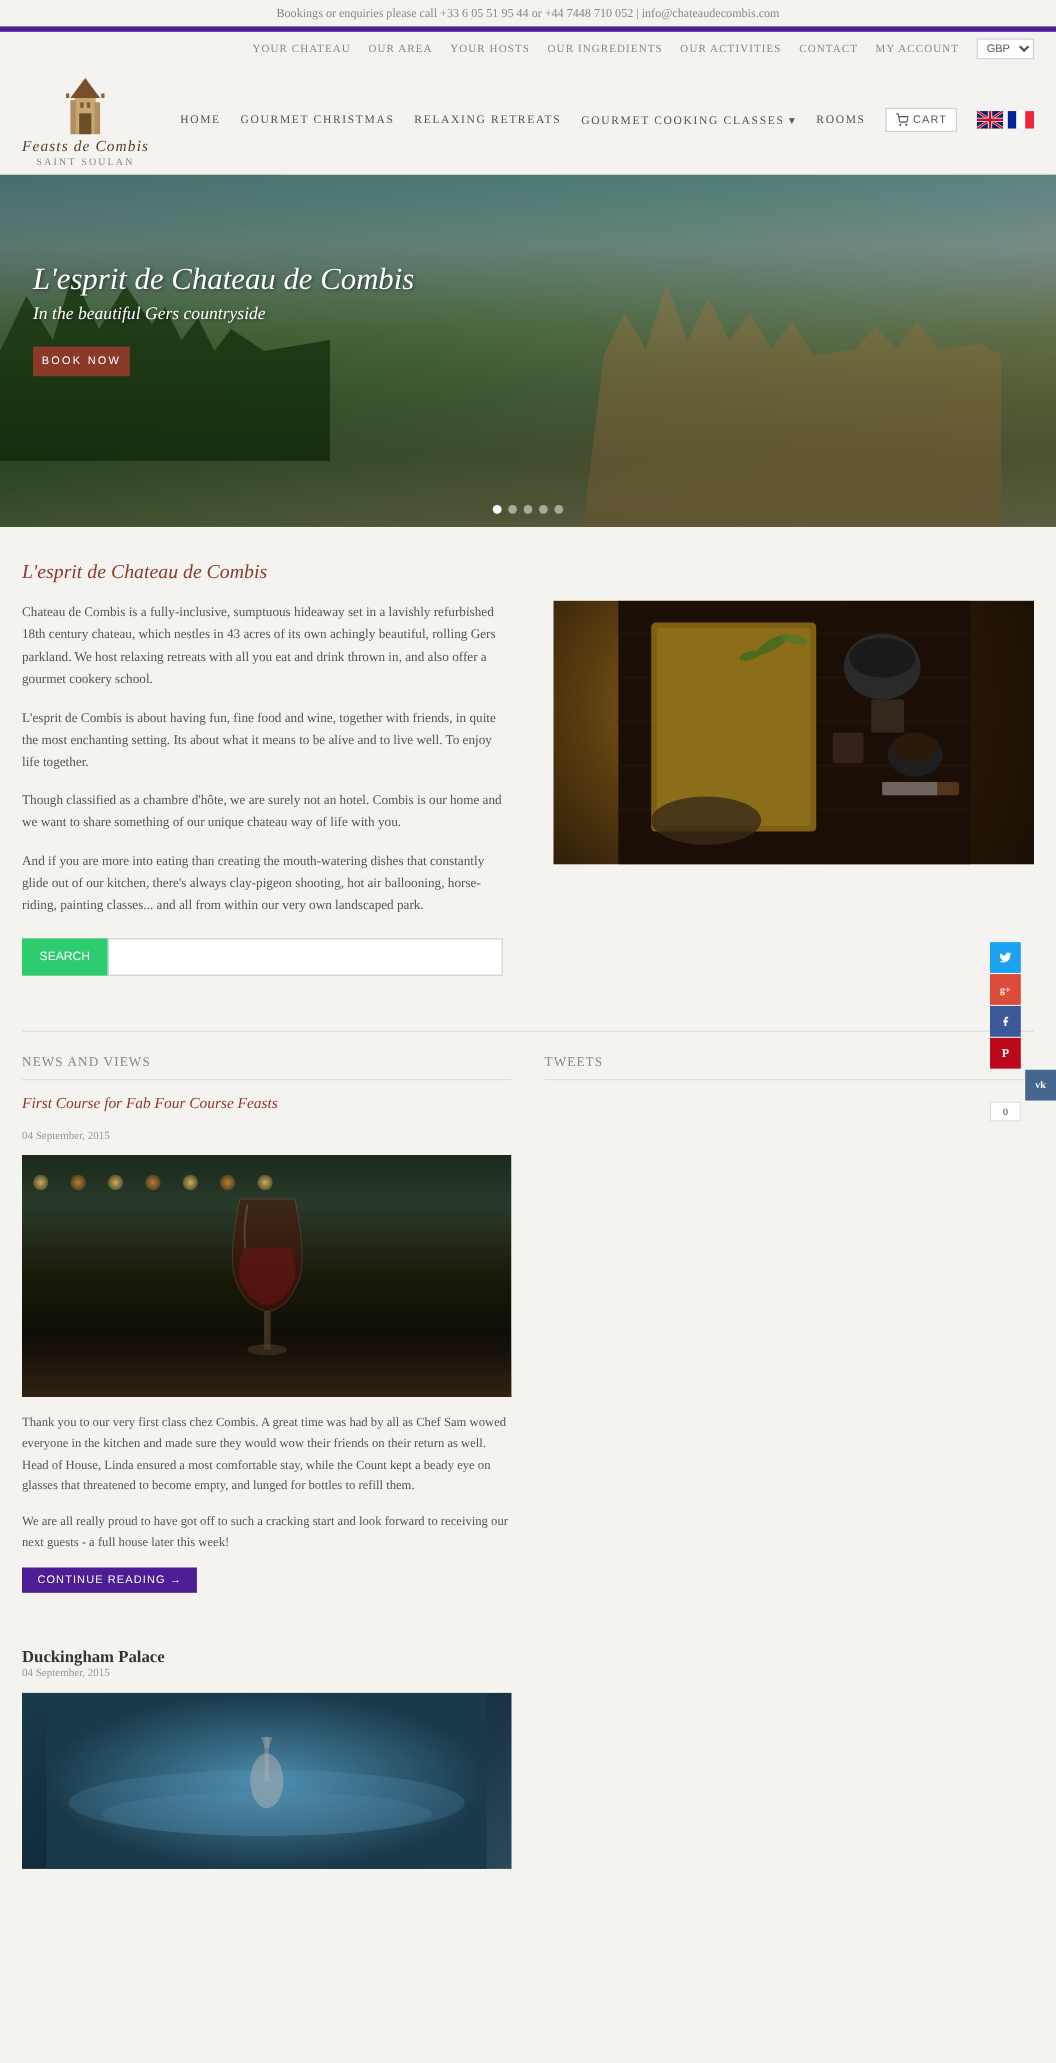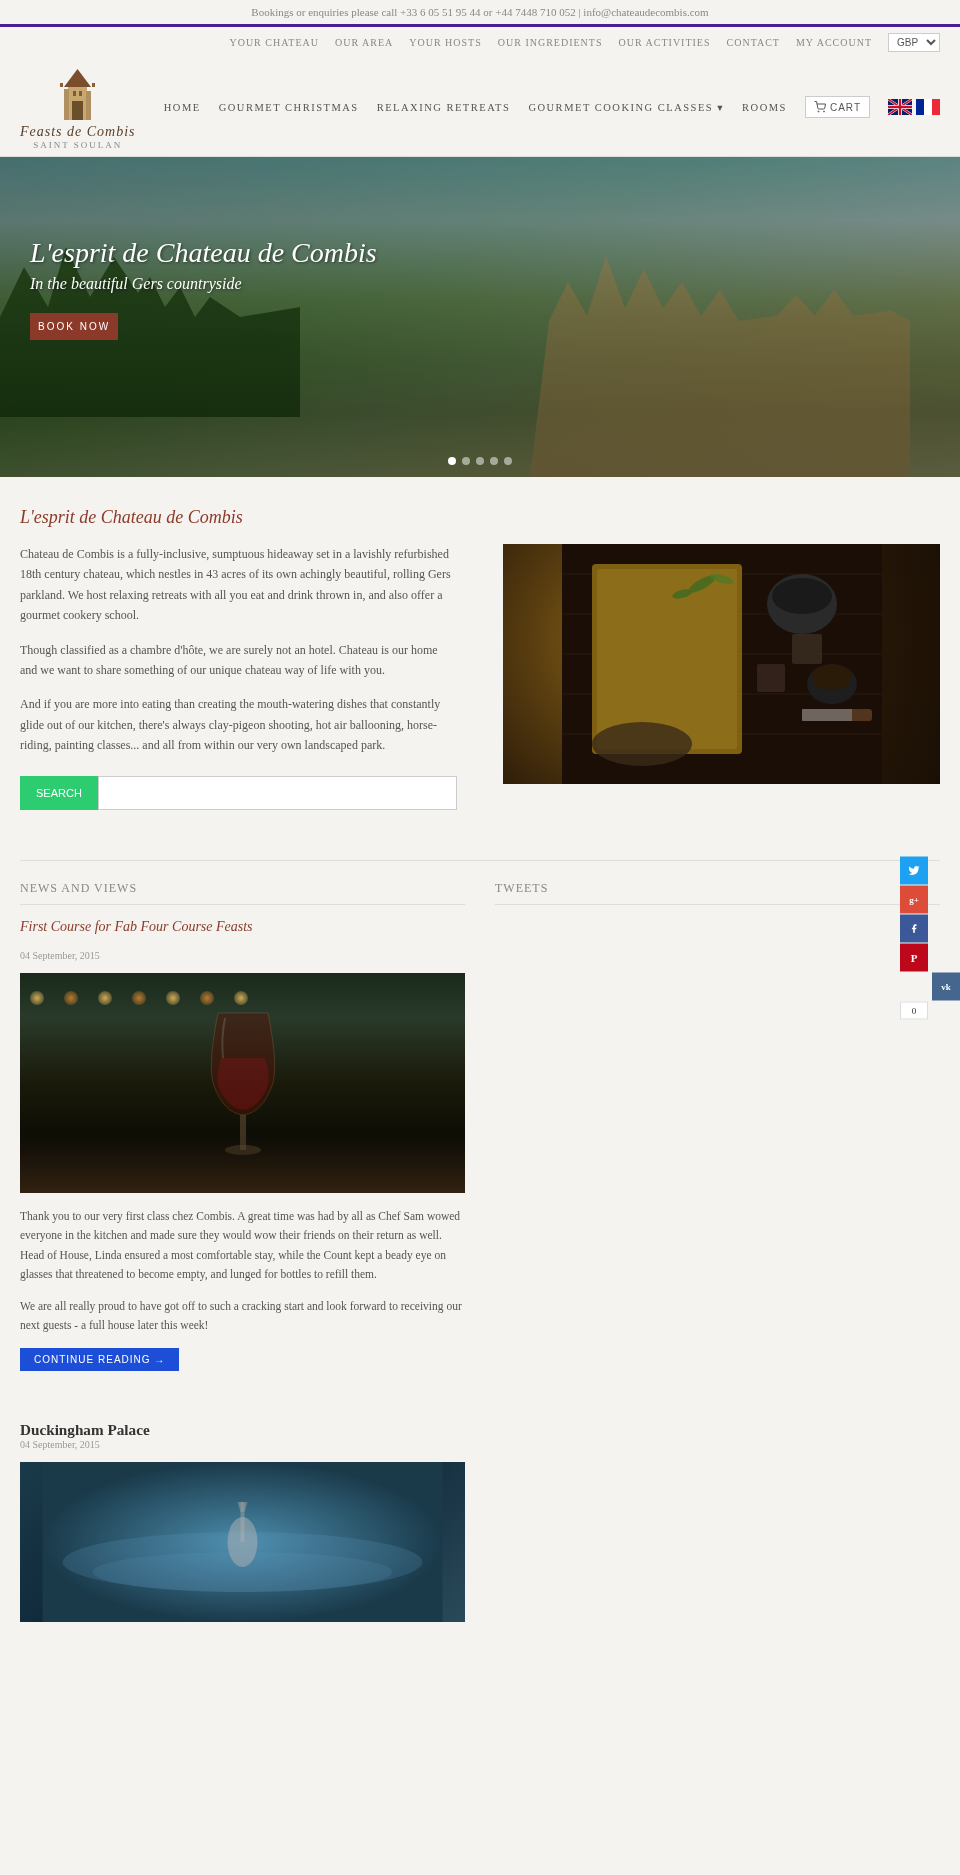--- a/index.html
+++ b/index.html
@@ -5,21 +5,21 @@
     * { margin: 0; padding: 0; box-sizing: border-box; }
     body { font-family: Georgia, serif; background: #f5f3ef; color: #333; font-size: 13px; }
 
     
     .top-bar {
       background: #f5f3ef;
       text-align: center;
       padding: 6px;
       font-size: 11px;
       color: #888;
-      border-bottom: 3px solid #4c1d95;
+      border-bottom: 5px solid #4c1d95;
     }
 
     
     .secondary-nav {
       display: flex;
       justify-content: flex-end;
       align-items: center;
       padding: 6px 20px;
       background: #f5f3ef;
       gap: 16px;
@@ -322,21 +322,21 @@
 
     .article-text {
       font-size: 11.5px;
       line-height: 1.7;
       color: #555;
       margin-bottom: 12px;
     }
 
     .continue-btn {
       display: inline-block;
-      background: #1d4ed8;
+      background: #4c1d95;
       color: white;
       padding: 6px 14px;
       font-size: 10px;
       letter-spacing: 1px;
       text-transform: uppercase;
       cursor: pointer;
       border: none;
       text-decoration: none;
       margin-bottom: 30px;
     }
@@ -520,21 +520,22 @@
 </div>
 
 <div class="main-content">
 
   <h2 class="section-title">L'esprit de Chateau de Combis</h2>
 
   <div class="content-grid">
 
     <div class="content-text">
       <p>Chateau de Combis is a fully-inclusive, sumptuous hideaway set in a lavishly refurbished 18th century chateau, which nestles in 43 acres of its own achingly beautiful, rolling Gers parkland. We host relaxing retreats with all you eat and drink thrown in, and also offer a gourmet cookery school.</p>
-      <p>Though classified as a chambre d'hôte, we are surely not an hotel. Chateau is our home and we want to share something of our unique chateau way of life with you.</p>
+      <p>L'esprit de Combis is about having fun, fine food and wine, together with friends, in quite the most enchanting setting. Its about what it means to be alive and to live well. To enjoy life together.</p>
+      <p>Though classified as a chambre d'hôte, we are surely not an hotel. Combis is our home and we want to share something of our unique chateau way of life with you.</p>
       <p>And if you are more into eating than creating the mouth-watering dishes that constantly glide out of our kitchen, there's always clay-pigeon shooting, hot air ballooning, horse-riding, painting classes... and all from within our very own landscaped park.</p>
       <div class="search-area">
         <button class="search-btn">SEARCH</button>
         <input class="search-input" type="text" placeholder="" style="">
       </div>
     </div>
 
     <div class="cooking-photo">
       <div class="cooking-photo-inner">
 

